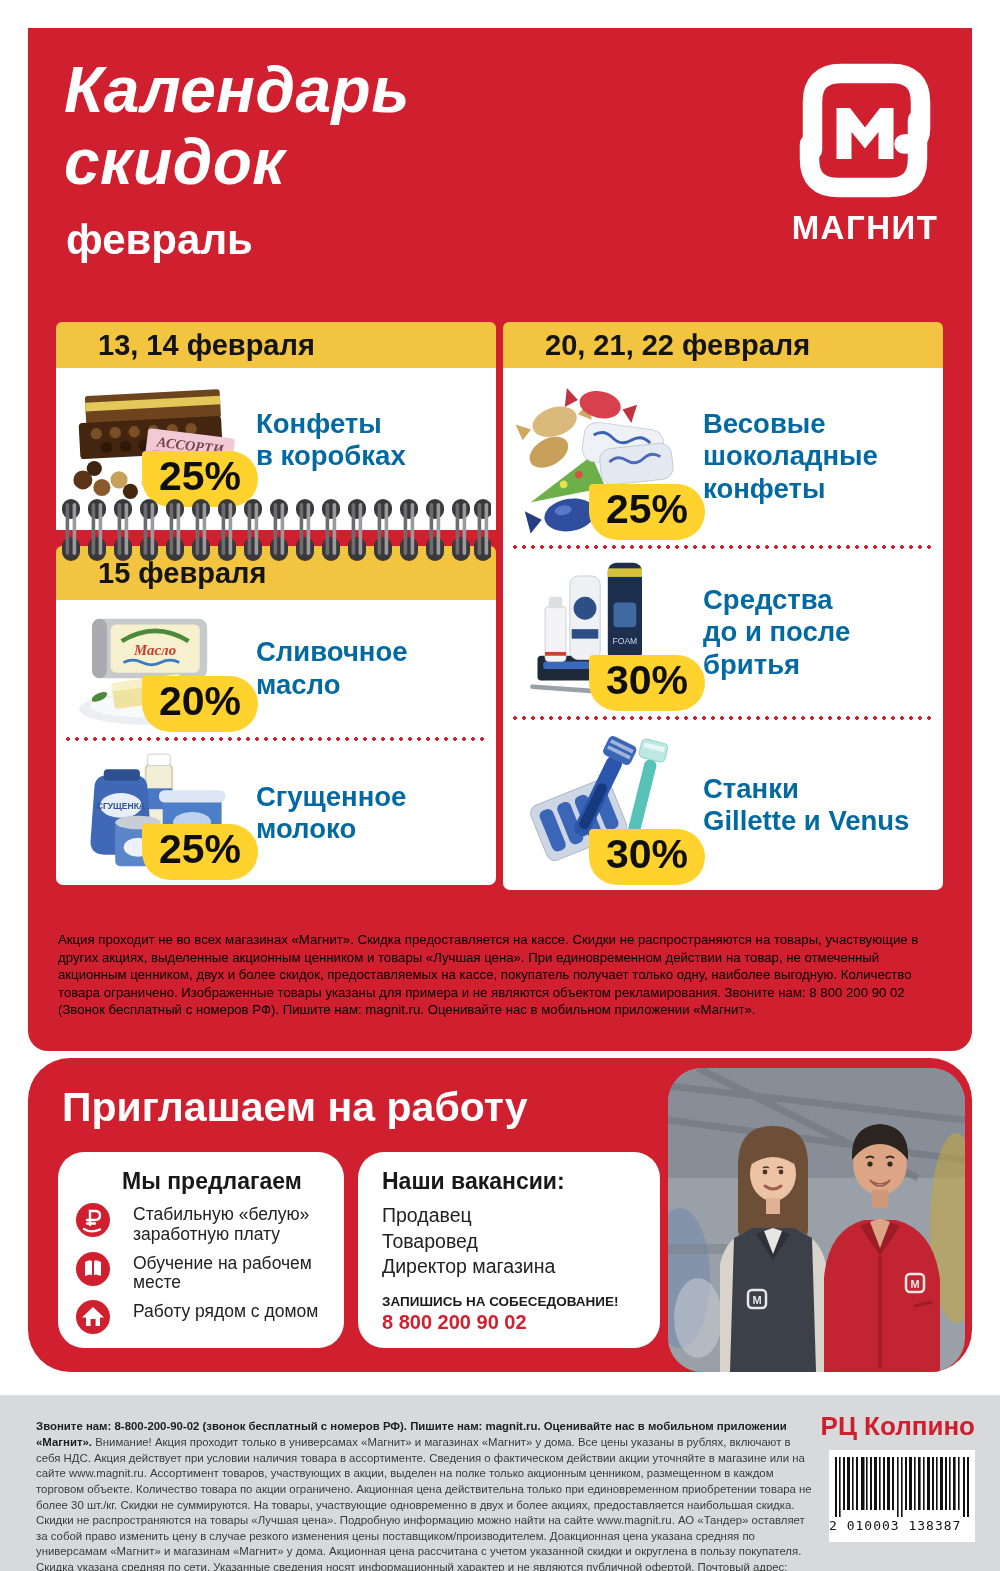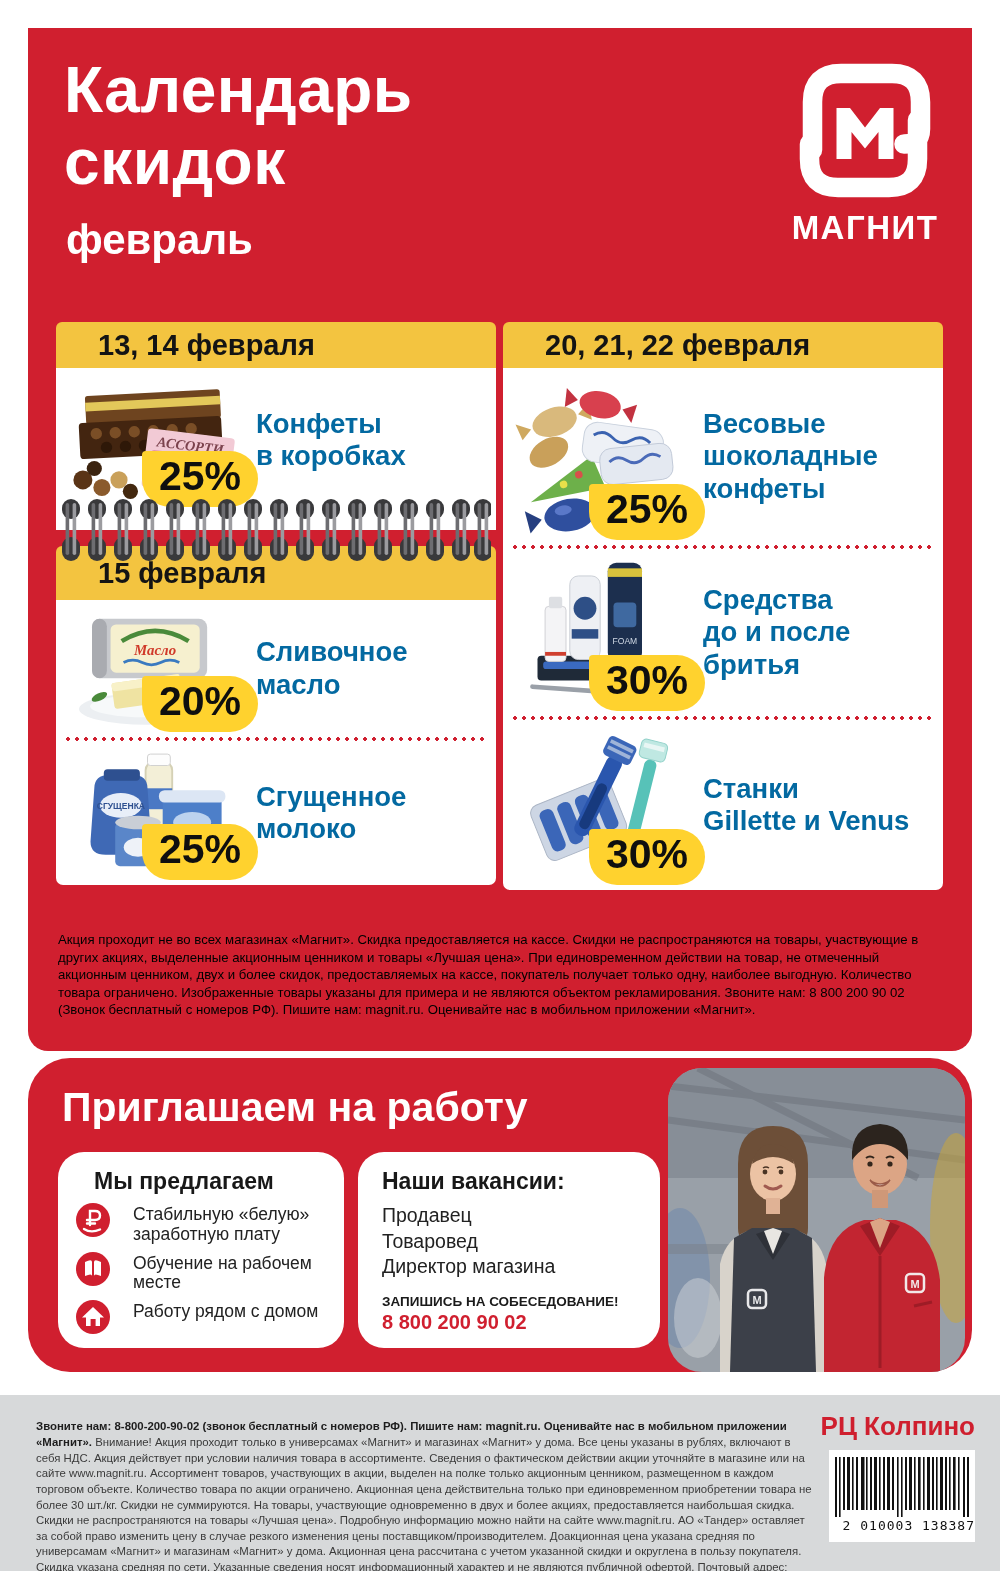--- a/index.html
+++ b/index.html
@@ -1,21 +1,21 @@
 <!DOCTYPE html>
 <html><head>
 <meta charset="utf-8">
 <style>
   html,body{margin:0;padding:0;background:#fff;}
   .page{position:relative;width:1000px;height:1571px;background:#fff;overflow:hidden;
         font-family:"Liberation Sans",sans-serif;}
   
   .main-red{position:absolute;left:28px;top:28px;width:944px;height:1023px;
             background:#d01f2f;border-radius:0 0 20px 20px;}
-  .t1,.t2{position:absolute;left:36px;color:#fff;font-size:64px;font-weight:700;letter-spacing:.5px;line-height:1;}
+  .t1,.t2{position:absolute;left:36px;color:#fff;font-size:64px;font-weight:700;letter-spacing:.5px;line-height:1;font-style:italic;}
   .t1{top:30px}.t2{top:102px}
   .sub{position:absolute;left:38px;top:188px;color:#fff;font-size:42px;font-weight:700;}
   .logo{position:absolute;right:26px;top:25px;width:162px;text-align:center;}
   .logo svg{display:block;margin:0 auto;}
   .brandname{margin-top:4px;color:#fff;font-size:33px;font-weight:700;letter-spacing:1.5px;}
   
   .col{position:absolute;top:294px;width:440px;}
   .col.left{left:28px}.col.right{left:475px}
   .date-hdr{height:46px;background:#f3c440;display:flex;align-items:center;padding-left:42px;
             box-sizing:border-box;font-size:29px;font-weight:700;color:#141414;border-radius:6px 6px 0 0;}
@@ -38,36 +38,36 @@
              font-size:13.2px;line-height:1.33;text-align:left;}
   
   .jobs-red{position:absolute;left:28px;top:1058px;width:944px;height:314px;
             background:#d01f2f;border-radius:42px;}
   .jtitle{position:absolute;left:34px;top:26px;color:#fff;font-size:41px;font-weight:700;}
   .jcard{position:absolute;top:94px;height:196px;background:#fff;border-radius:26px;
          box-sizing:border-box;padding:16px 18px;}
   .jcard.offer{left:30px;width:286px;}
   .jcard.vac{left:330px;width:302px;padding-left:24px;}
   .jhead{font-size:23px;font-weight:700;color:#181818;}
-  .offer .jhead{margin-left:18px;margin-bottom:8px;}
+  .offer .jhead{margin-left:46px;margin-bottom:8px;}
   .offer-item{display:flex;align-items:flex-start;margin-bottom:7px;gap:12px;}
   .oicon{width:34px;height:34px;border-radius:50%;background:#d01f2f;flex:none;margin-right:11px;}
   .otext{font-size:17.5px;color:#222;line-height:1.13;padding-top:2px;}
   .vlist{margin-top:8px;font-size:19.5px;color:#222;line-height:1.32;}
   .cta{margin-top:14px;font-size:13.5px;font-weight:700;color:#1a1a1a;}
   .phone{margin-top:2px;font-size:20px;font-weight:700;color:#d01f2f;}
   .photo{position:absolute;right:7px;top:10px;width:297px;height:304px;border-radius:34px;overflow:hidden;}
   
   .footer{position:absolute;left:0;top:1395px;width:1000px;height:176px;background:#d7d9da;}
   .flegal{position:absolute;left:36px;top:13px;width:778px;font-size:11.4px;line-height:1.37;color:#3a3a3a;}
   .flegal b{color:#1d1d1d;}
   .dc{position:absolute;right:25px;top:16px;font-size:26px;font-weight:700;color:#cf1f2e;}
   .bc{position:absolute;right:25px;top:55px;width:146px;height:92px;background:#fff;}
   .bc svg{display:block;margin:7px auto 0;}
-  .bc-digits{text-align:right;font-family:"DejaVu Sans Mono",monospace;font-size:13px;
+  .bc-digits{text-align:left;font-family:"DejaVu Sans Mono",monospace;font-size:13px;
              letter-spacing:1px;color:#111;margin-top:1px;}
 </style>
 </head>
 <body>
 
 <svg width="0" height="0" style="position:absolute">
   <defs>
     <symbol id="ring" viewBox="0 0 20 62">
       <rect x="1" y="0" width="18" height="20" rx="9" fill="#39393b"></rect>
       <rect x="1" y="38" width="18" height="24" rx="9" fill="#39393b"></rect>

